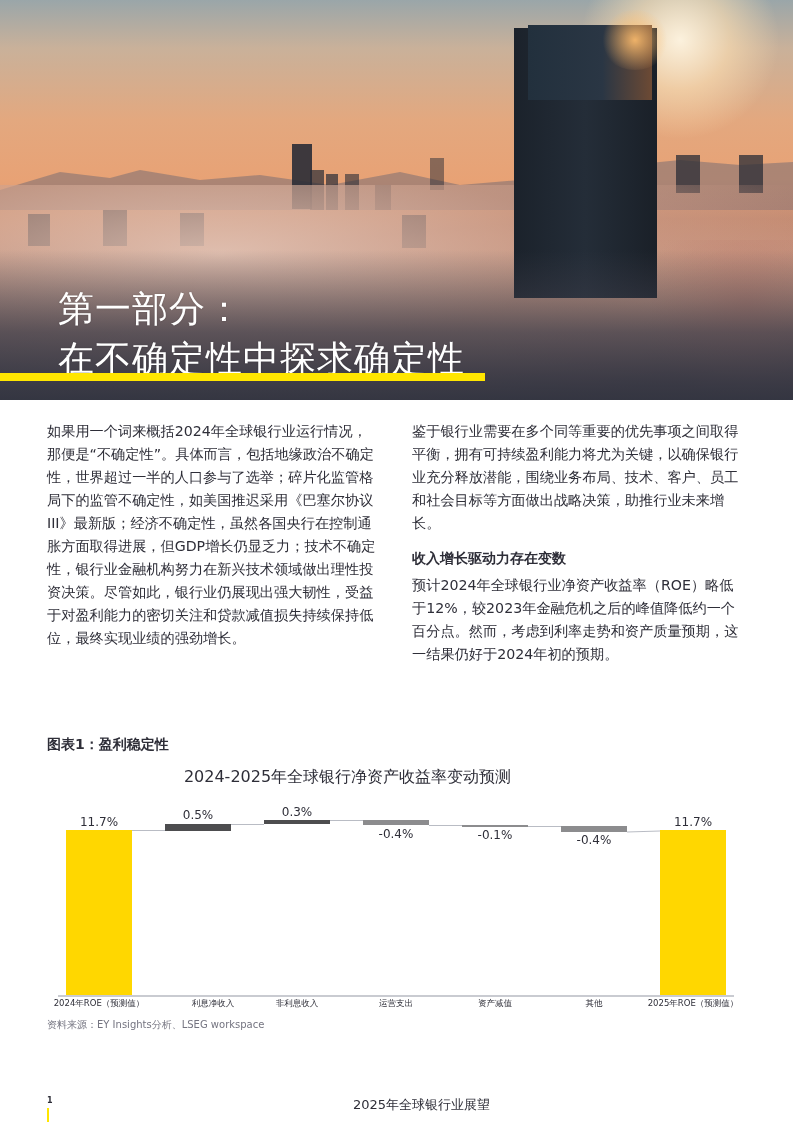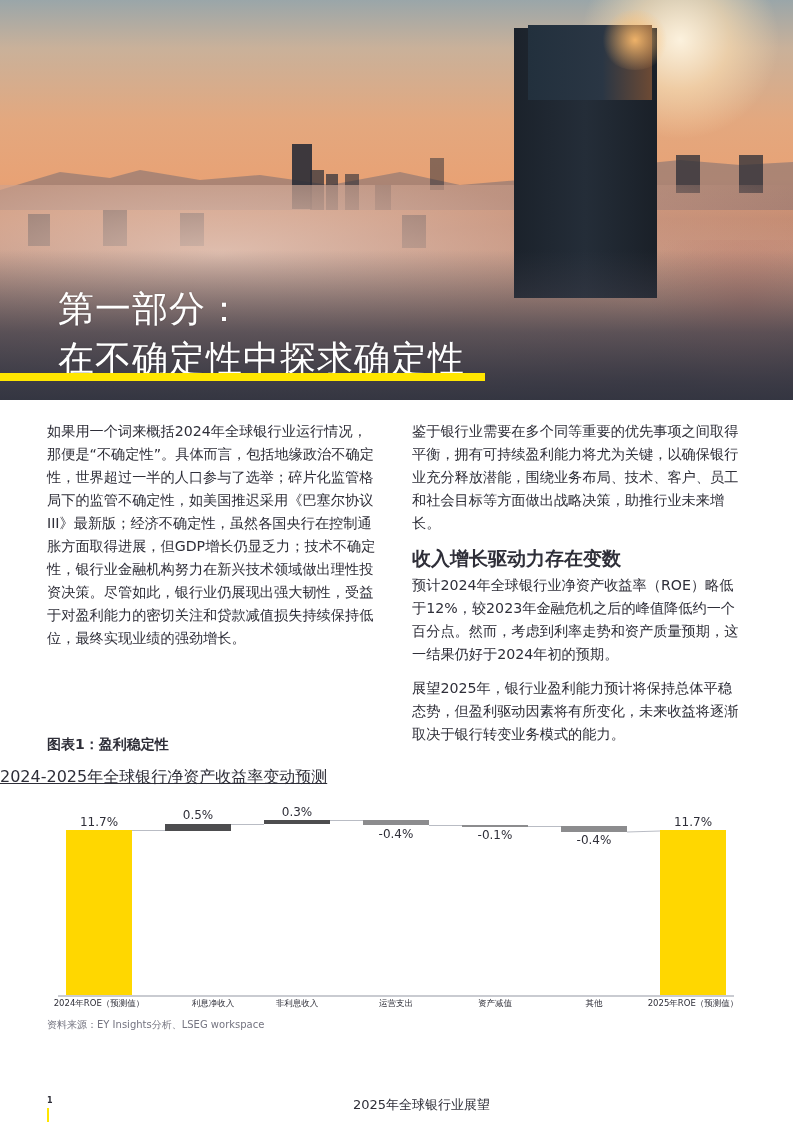--- a/index.html
+++ b/index.html
@@ -23,26 +23,26 @@
   .hero .bottom-fog { position:absolute; left:0; top:250px; width:793px; height:150px;
                       background: linear-gradient(180deg, rgba(60,60,72,0) 0%, rgba(62,62,74,0.75) 55%, rgba(50,52,64,0.95) 100%); }
   .hero .right-fog { position:absolute; left:650px; top:240px; width:160px; height:160px;
                      background: radial-gradient(ellipse at 60% 40%, rgba(190,130,115,0.7) 0%, rgba(140,100,100,0) 75%); }
   .hero-title { position:absolute; left:46px; top:272px; color:#ffffff; font-size:36px; line-height:50px;
                 letter-spacing:1px; font-weight:normal; margin:12px; text-shadow:0 0 2px rgba(0,0,0,0.2); }
   .hero-rule { position:absolute; left:0; top:373px; width:485px; height:8px; background:#ffe600; }
 
   .col { position:absolute; width:332px; font-size:14.2px; line-height:23px; color:#2e2e38; }
   .col p { margin:0 0 11px 0; }
-  .col h3 { margin:2px 0 4px 0; font-size:19px; font-weight:bold; color:#2e2e38; line-height:24px; }
+  .col h3 { margin:2px 0 4px 0; font-size:14px; font-weight:bold; color:#2e2e38; line-height:24px; }
   .col-left { left:47px; top:420px; }
   .col-right { left:412px; top:420px; }
 
   .fig-label { position:absolute; left:47px; top:736px; font-size:14px; font-weight:bold; color:#2e2e38; }
-  .chart-title { position:absolute; left:0; width:695px; text-align:left; top:767px; font-size:16px; color:#2e2e38;text-decoration:underline; }
+  .chart-title { position:absolute; left:0; width:695px; text-align:center; top:767px; font-size:16px; color:#2e2e38; }
 
   .chart { position:absolute; left:0; top:0; width:648px; height:1122px; pointer-events:none; }
   .bar { position:absolute; }
   .val { position:absolute; font-size:12px; color:#2e2e38; text-align:center; width:80px;
          font-family: "DejaVu Sans", sans-serif; }
   .baseline { position:absolute; left:58px; top:995px; width:676px; height:2px; background:#c9cbd1; }
   .connector { position:absolute; height:1px; background:#b9bcc4; }
   .cat { position:absolute; top:998px; font-size:8.5px; color:#2e2e38; text-align:center; width:110px; }
 
   .source { position:absolute; left:47px; top:1018px; font-size:10px; color:#747480; }
@@ -85,21 +85,20 @@
 <div class="hero-rule"></div>
 
 <div class="col col-left">
   <p>如果用一个词来概括2024年全球银行业运行情况，那便是“不确定性”。具体而言，包括地缘政治不确定性，世界超过一半的人口参与了选举；碎片化监管格局下的监管不确定性，如美国推迟采用《巴塞尔协议III》最新版；经济不确定性，虽然各国央行在控制通胀方面取得进展，但GDP增长仍显乏力；技术不确定性，银行业金融机构努力在新兴技术领域做出理性投资决策。尽管如此，银行业仍展现出强大韧性，受益于对盈利能力的密切关注和贷款减值损失持续保持低位，最终实现业绩的强劲增长。</p>
 </div>
 
 <div class="col col-right">
   <p>鉴于银行业需要在多个同等重要的优先事项之间取得平衡，拥有可持续盈利能力将尤为关键，以确保银行业充分释放潜能，围绕业务布局、技术、客户、员工和社会目标等方面做出战略决策，助推行业未来增长。</p>
   <h3>收入增长驱动力存在变数</h3>
   <p>预计2024年全球银行业净资产收益率（ROE）略低于12%，较2023年金融危机之后的峰值降低约一个百分点。然而，考虑到利率走势和资产质量预期，这一结果仍好于2024年初的预期。</p>
-  <p>展望2025年，银行业盈利能力预计将保持总体平稳态势，但盈利驱动因素将有所变化，未来收益将逐渐取决于银行转变业务模式的能力。</p>
 </div>
 
 <div class="fig-label">图表1：盈利稳定性</div>
 <div class="chart-title">2024-2025年全球银行净资产收益率变动预测</div>
 
 <div class="chart">
 
   <div class="connector" style="left:132px;top:830px;width:33px;"></div>
   <div class="connector" style="left:231px;top:824px;width:33px;"></div>
   <div class="connector" style="left:330px;top:820px;width:33px;"></div>

